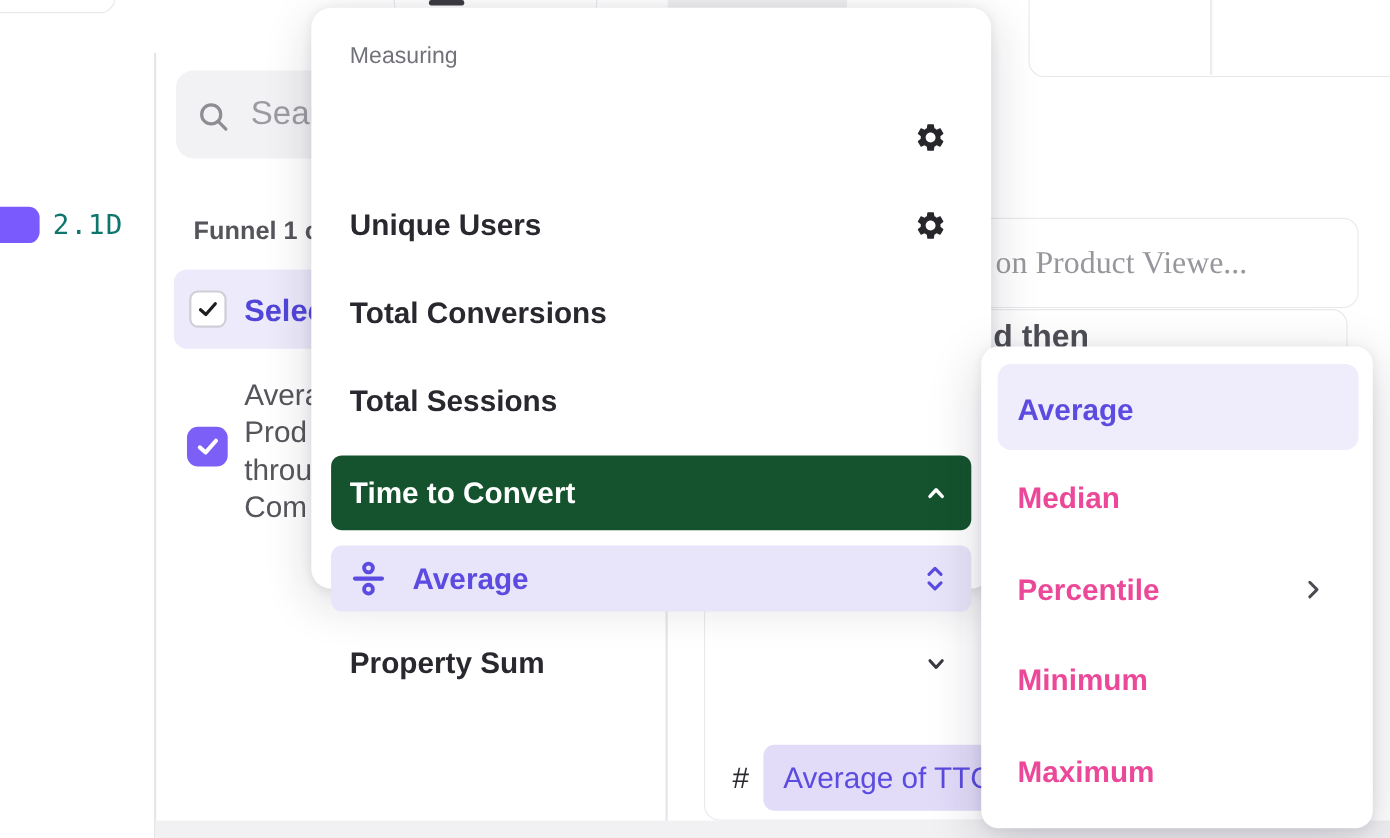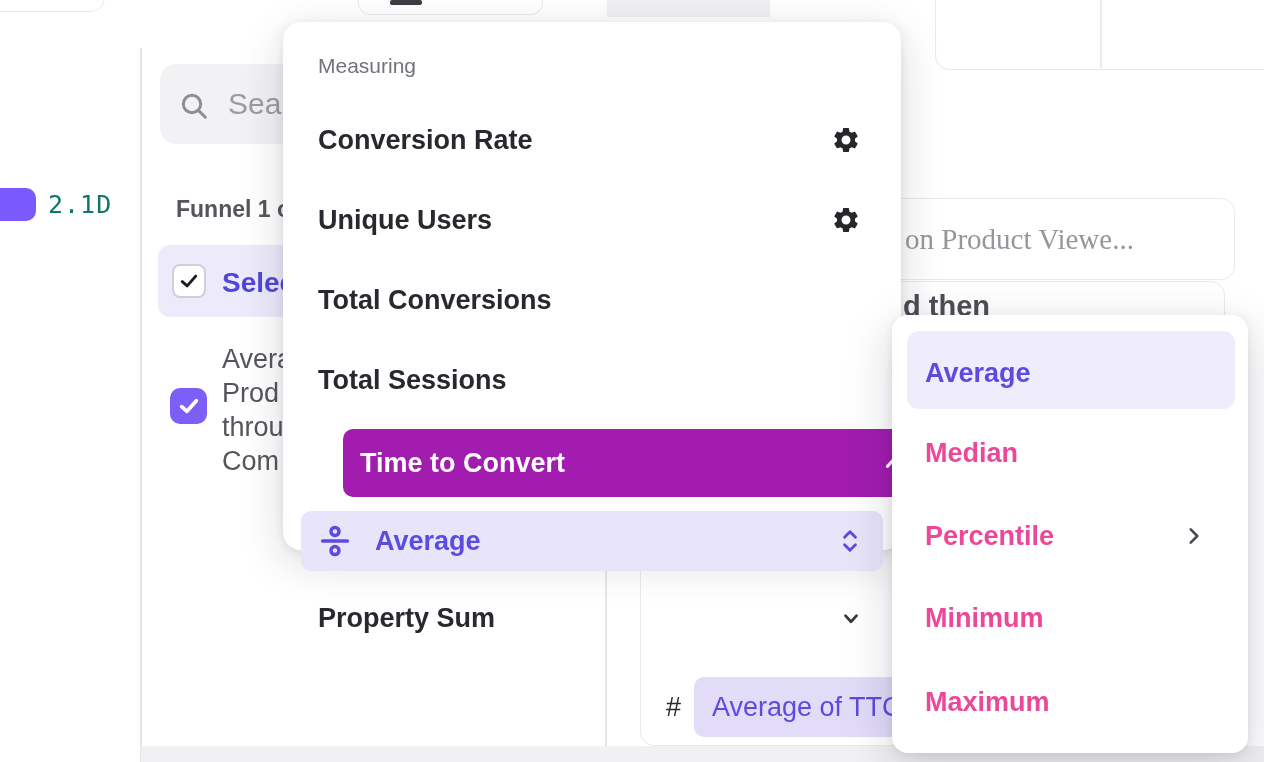--- a/index.html
+++ b/index.html
@@ -41,21 +41,21 @@
   .frag-text-dark { position:absolute; font-size:29px; font-weight:600; color:#4e4e55; white-space:nowrap; }
   .hash { position:absolute; left:666px; top:692px; font-size:27px; font-weight:500; color:#2a2a31; }
   .pill { position:absolute; left:694px; top:677px; width:212px; height:60px;
           background:#e2dcf9; border-radius:10px; display:flex; align-items:center; }
   .pill-label { margin-left:18px; font-size:27px; font-weight:500; color:#5b4be0; white-space:nowrap; }
   .pill svg { margin-left:10px; }
 
   
   .panel { position:absolute; background:#fff; border-radius:18px;
            box-shadow:0 12px 44px rgba(23,23,48,.16), 0 2px 10px rgba(23,23,48,.08); }
-  .measuring-panel { left:283px; top:22px; width:618px; height:528px; z-index:10; }
+  .measuring-panel { left:283px; top:7px; width:618px; height:528px; z-index:10; }
   .menu-header { position:absolute; left:35px; top:32px; font-size:21px; color:#72727a; }
   .menu-item { position:absolute; left:0; width:100%; height:40px; }
   .menu-item .lbl { position:absolute; left:35px; top:0; height:40px; line-height:40px;
            font-size:27px; font-weight:600; color:#28282e; white-space:nowrap; }
   .menu-item .right-icon { position:absolute; right:40px; top:5px; }
   .row-selected { position:absolute; left:18px; top:407px; width:582px; height:68px;
            border-radius:10px; display:flex; align-items:center; }
   .row-selected .lbl { margin-left:17px; font-size:27px; font-weight:600; color:#fff; white-space:nowrap; }
   .row-selected svg { margin-left:auto; margin-right:22px; }
   .row-sub { position:absolute; left:18px; top:489px; width:582px; height:60px;
@@ -135,42 +135,41 @@
     <div>Avera</div>
     <div>Prod</div>
     <div>throu</div>
     <div>Com</div>
   </div>
 
   <div class="panel measuring-panel">
     <div class="menu-header">Measuring</div>
 
     <div class="menu-item" style="top:98px;">
-      <span class="lbl">Conversion Rate</span>
       <svg class="right-icon" width="30" height="30" viewBox="0 0 24 24">
         <path fill="#26262b" d="M19.14,12.94c0.04-0.3,0.06-0.61,0.06-0.94c0-0.32-0.02-0.64-0.07-0.94l2.03-1.58c0.18-0.14,0.23-0.41,0.12-0.61l-1.92-3.32c-0.12-0.22-0.37-0.29-0.59-0.22l-2.39,0.96c-0.5-0.38-1.03-0.7-1.62-0.94L14.4,2.81c-0.04-0.24-0.24-0.41-0.48-0.41h-3.84c-0.24,0-0.43,0.17-0.47,0.41L9.25,5.35C8.66,5.59,8.12,5.92,7.63,6.29L5.24,5.33c-0.22-0.08-0.47,0-0.59,0.22L2.74,8.87C2.62,9.08,2.66,9.34,2.86,9.48l2.03,1.58C4.84,11.36,4.8,11.69,4.8,12s0.02,0.64,0.07,0.94l-2.03,1.58c-0.18,0.14-0.23,0.41-0.12,0.61l1.92,3.32c0.12,0.22,0.37,0.29,0.59,0.22l2.39-0.96c0.5,0.38,1.03,0.7,1.62,0.94l0.36,2.54c0.05,0.24,0.24,0.41,0.48,0.41h3.84c0.24,0,0.44-0.17,0.47-0.41l0.36-2.54c0.59-0.24,1.13-0.56,1.62-0.94l2.39,0.96c0.22,0.08,0.47,0,0.59-0.22l1.92-3.32c0.12-0.22,0.07-0.47-0.12-0.61L19.14,12.94z M12,15.6c-1.98,0-3.6-1.62-3.6-3.6s1.62-3.6,3.6-3.6s3.6,1.62,3.6,3.6S13.98,15.6,12,15.6z"></path>
       </svg>
     </div>
 
     <div class="menu-item" style="top:178px;">
       <span class="lbl">Unique Users</span>
       <svg class="right-icon" width="30" height="30" viewBox="0 0 24 24">
         <path fill="#26262b" d="M19.14,12.94c0.04-0.3,0.06-0.61,0.06-0.94c0-0.32-0.02-0.64-0.07-0.94l2.03-1.58c0.18-0.14,0.23-0.41,0.12-0.61l-1.92-3.32c-0.12-0.22-0.37-0.29-0.59-0.22l-2.39,0.96c-0.5-0.38-1.03-0.7-1.62-0.94L14.4,2.81c-0.04-0.24-0.24-0.41-0.48-0.41h-3.84c-0.24,0-0.43,0.17-0.47,0.41L9.25,5.35C8.66,5.59,8.12,5.92,7.63,6.29L5.24,5.33c-0.22-0.08-0.47,0-0.59,0.22L2.74,8.87C2.62,9.08,2.66,9.34,2.86,9.48l2.03,1.58C4.84,11.36,4.8,11.69,4.8,12s0.02,0.64,0.07,0.94l-2.03,1.58c-0.18,0.14-0.23,0.41-0.12,0.61l1.92,3.32c0.12,0.22,0.37,0.29,0.59,0.22l2.39-0.96c0.5,0.38,1.03,0.7,1.62,0.94l0.36,2.54c0.05,0.24,0.24,0.41,0.48,0.41h3.84c0.24,0,0.44-0.17,0.47-0.41l0.36-2.54c0.59-0.24,1.13-0.56,1.62-0.94l2.39,0.96c0.22,0.08,0.47,0,0.59-0.22l1.92-3.32c0.12-0.22,0.07-0.47-0.12-0.61L19.14,12.94z M12,15.6c-1.98,0-3.6-1.62-3.6-3.6s1.62-3.6,3.6-3.6s3.6,1.62,3.6,3.6S13.98,15.6,12,15.6z"></path>
       </svg>
     </div>
 
     <div class="menu-item" style="top:258px;">
       <span class="lbl">Total Conversions</span>
     </div>
 
     <div class="menu-item" style="top:338px;">
       <span class="lbl">Total Sessions</span>
     </div>
 
-    <div class="row-selected" style="background:#a21caf;margin-left:42px;">
+    <div class="row-selected" style="background:#14532d;">
       <span class="lbl">Time to Convert</span>
       <svg width="20" height="18" viewBox="0 0 18 16">
         <polyline points="4,11 9,5.5 14,11" fill="none" stroke="#ffffff" stroke-width="2.8" stroke-linecap="round" stroke-linejoin="round"></polyline>
       </svg>
     </div>
 
     <div class="row-sub">
       <span class="icon">
         <svg width="32" height="32" viewBox="0 0 24 24">
           <circle cx="12" cy="4.8" r="3" fill="none" stroke="#5b4be0" stroke-width="2.6"></circle>

